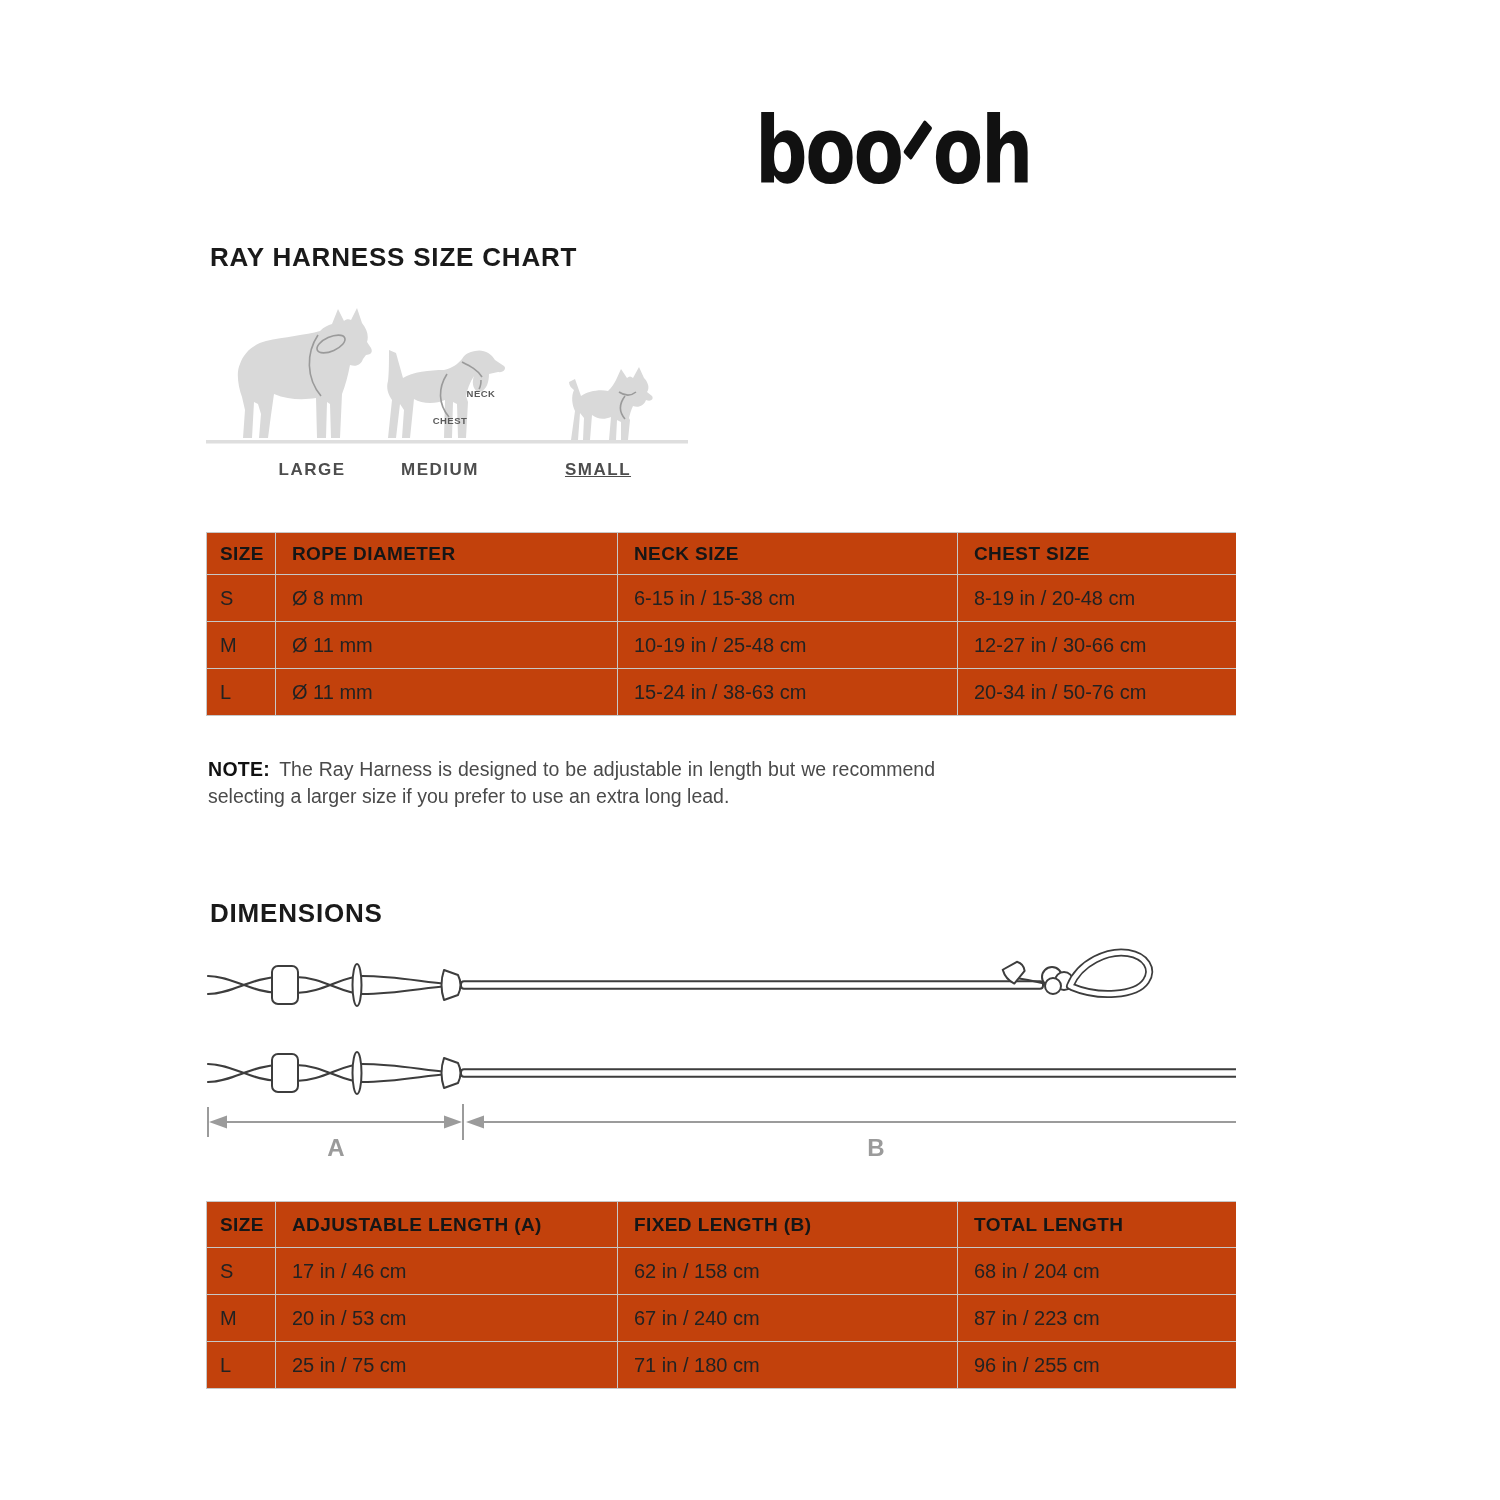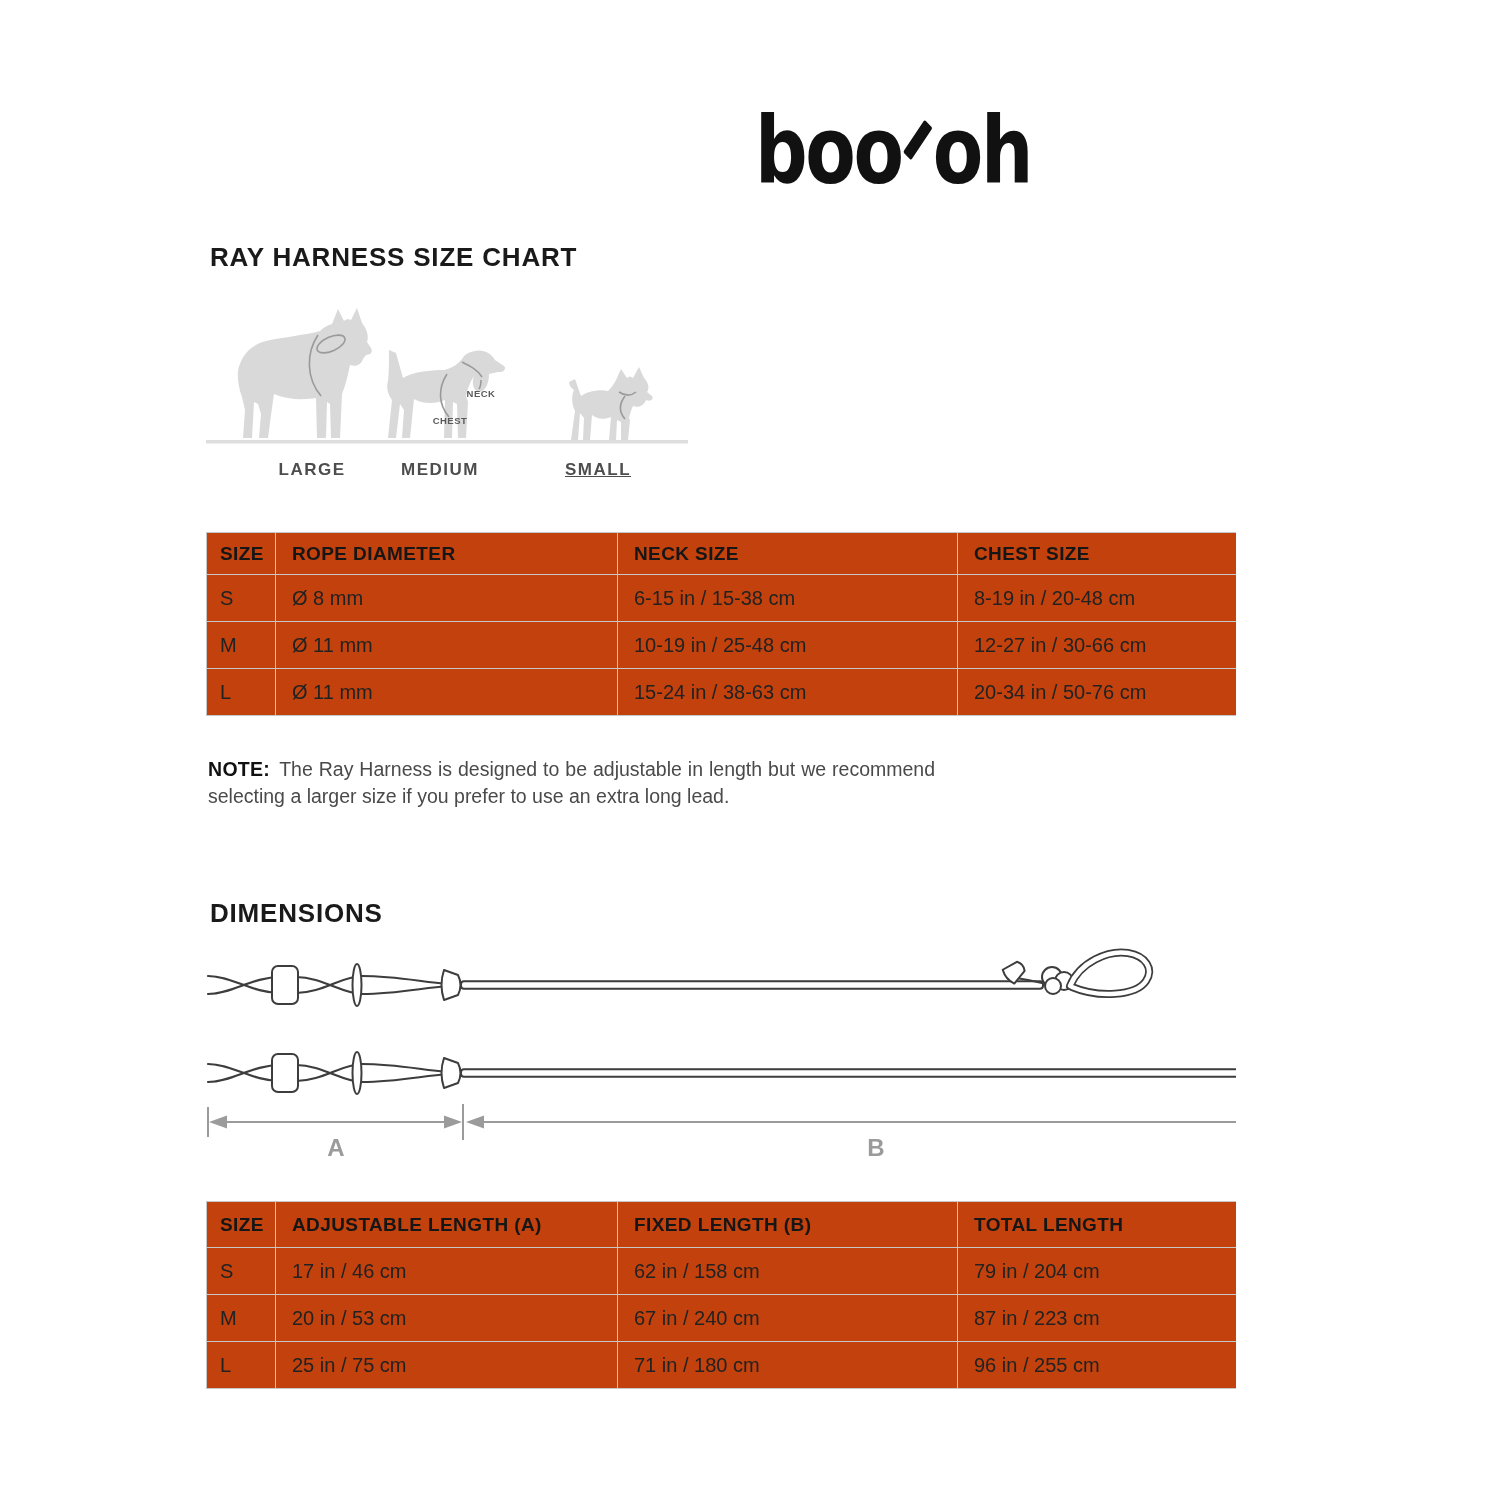--- a/index.html
+++ b/index.html
@@ -245,21 +245,21 @@
         <th>ADJUSTABLE LENGTH (A)</th>
         <th>FIXED LENGTH (B)</th>
         <th>TOTAL LENGTH</th>
       </tr>
     </thead>
     <tbody>
       <tr>
         <td class="c0">S</td>
         <td>17 in / 46 cm</td>
         <td>62 in / 158 cm</td>
-        <td>79 in / 204 cm</td>
+        <td>68 in / 204 cm</td>
       </tr>
       <tr>
         <td class="c0">M</td>
         <td>20 in / 53 cm</td>
         <td>67 in / 240 cm</td>
         <td>87 in / 223 cm</td>
       </tr>
       <tr>
         <td class="c0">L</td>
         <td>25 in / 75 cm</td>

